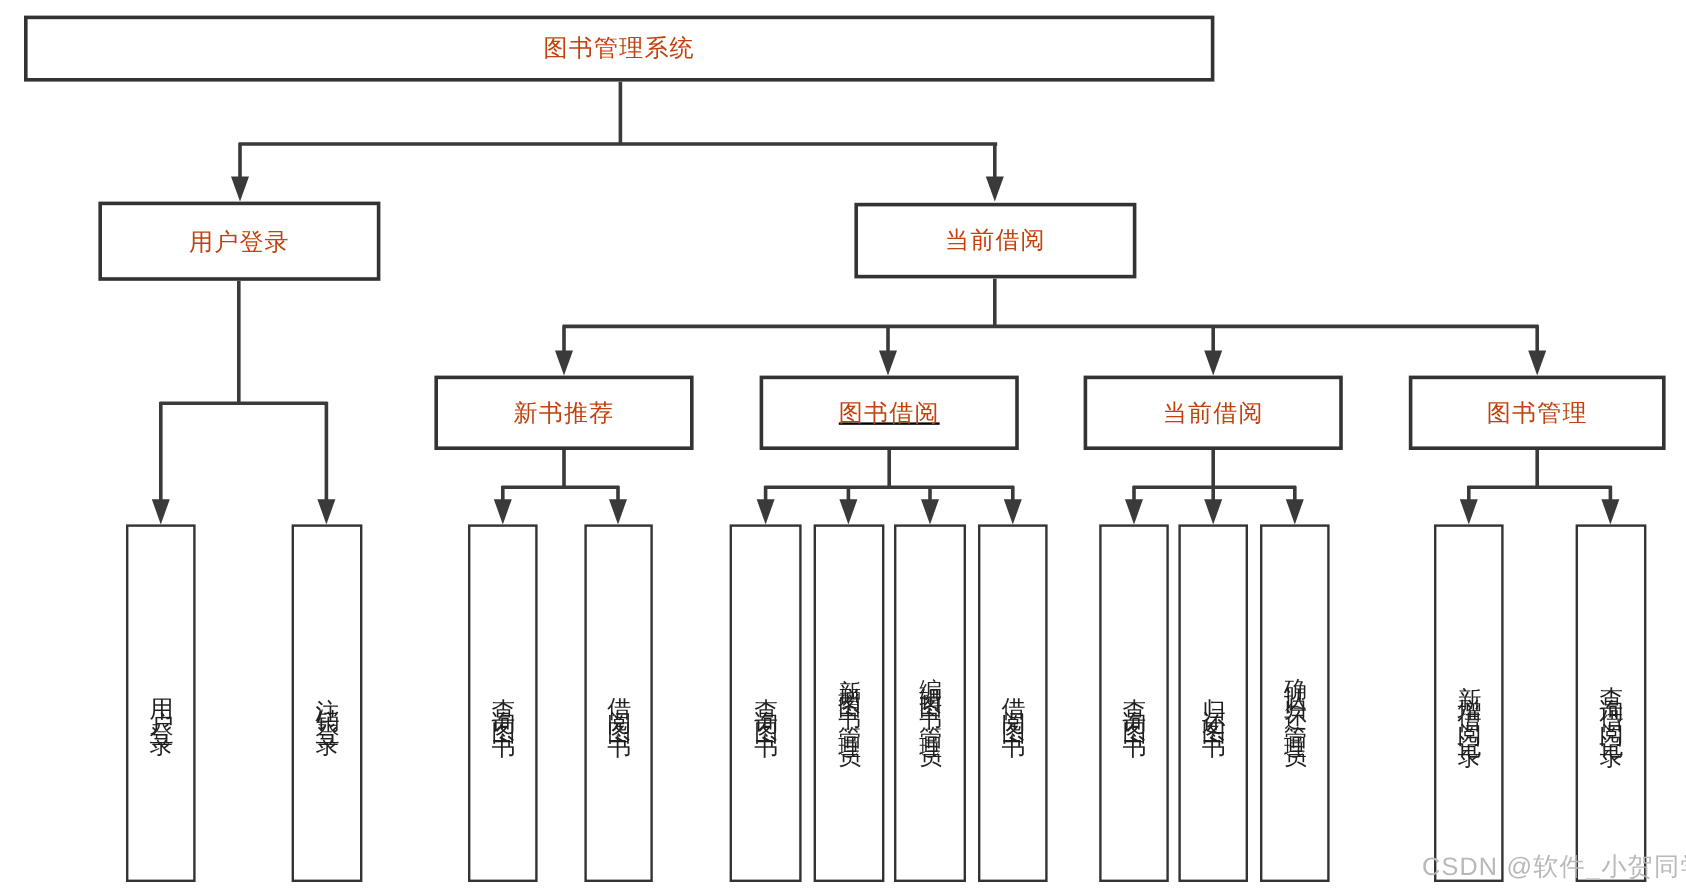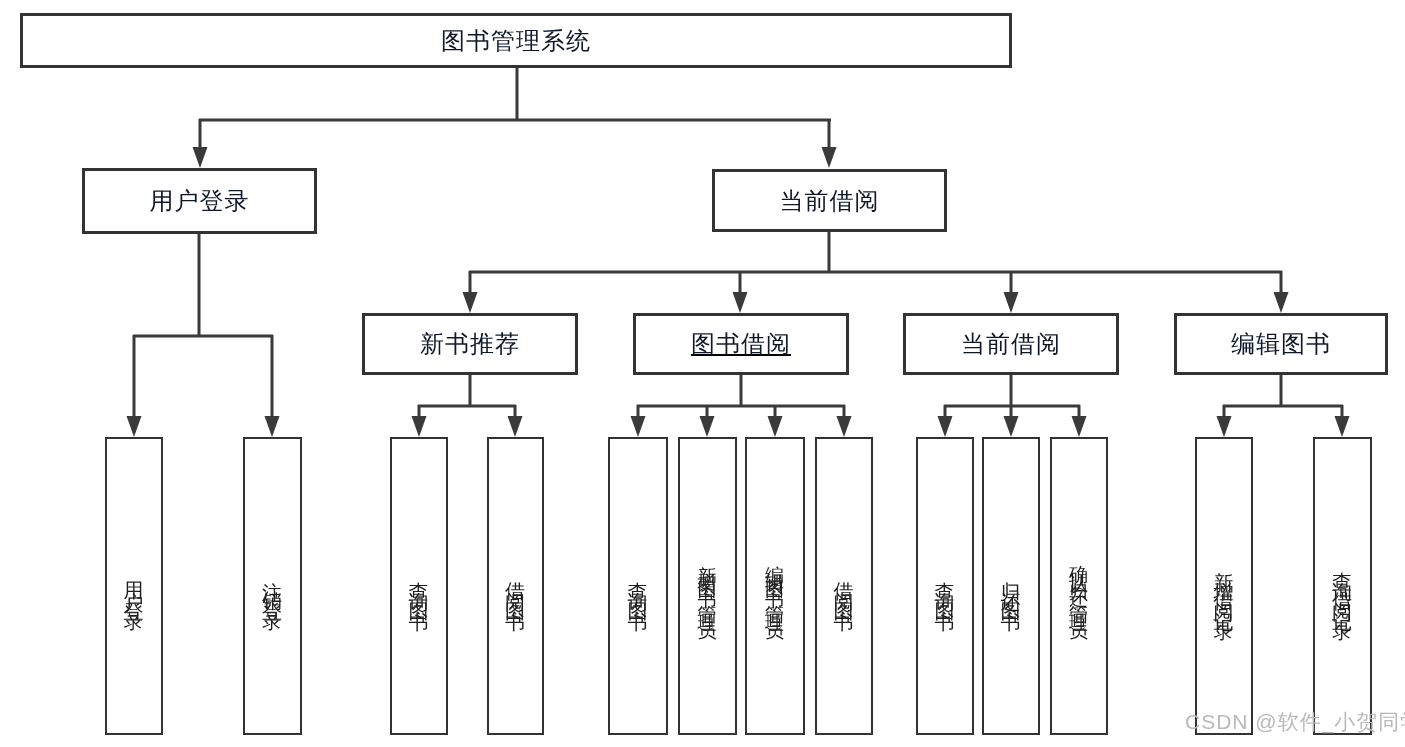--- a/index.html
+++ b/index.html
@@ -21,22 +21,22 @@
     position: absolute;
     background: #ffffff;
     border: 3px solid #333333;
     box-sizing: border-box;
     display: flex;
     align-items: center;
     justify-content: center;
     z-index: 2;
   }
   .hbox span {
-    font-size: 24px;
-    color: #0f172a;
+    font-size: 20px;
+    color: #c2410c;
     letter-spacing: 1px;
     white-space: nowrap;
   }
   .vbox {
     position: absolute;
     top: 437px;
     height: 298px;
     background: #ffffff;
     border: 2px solid #333333;
     box-sizing: border-box;
@@ -127,21 +127,21 @@
   <div class="hbox" style="left:362px; top:313px; width:216px; height:62px;justify-content:center;">
     <span>新书推荐</span>
   </div>
   <div class="hbox" style="left:633px; top:313px; width:216px; height:62px;text-decoration:underline;">
     <span>图书借阅</span>
   </div>
   <div class="hbox" style="left:903px; top:313px; width:216px; height:62px;justify-content:center;">
     <span>当前借阅</span>
   </div>
   <div class="hbox" style="left:1174px; top:313px; width:214px; height:62px;">
-    <span>编辑图书</span>
+    <span>图书管理</span>
   </div>
 
   <div class="vbox" style="left:105px; width:58px;">
     <span>用户登录</span>
   </div>
   <div class="vbox" style="left:243px; width:59px;">
     <span>注销登录</span>
   </div>
 
   <div class="vbox" style="left:390px; width:58px;">

